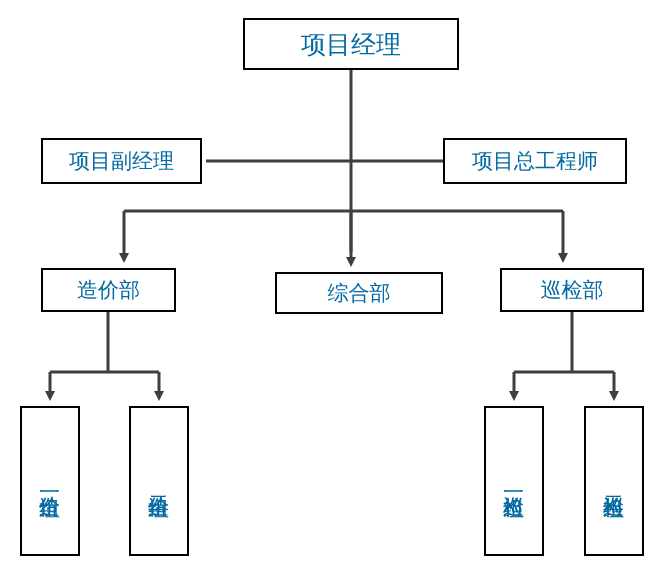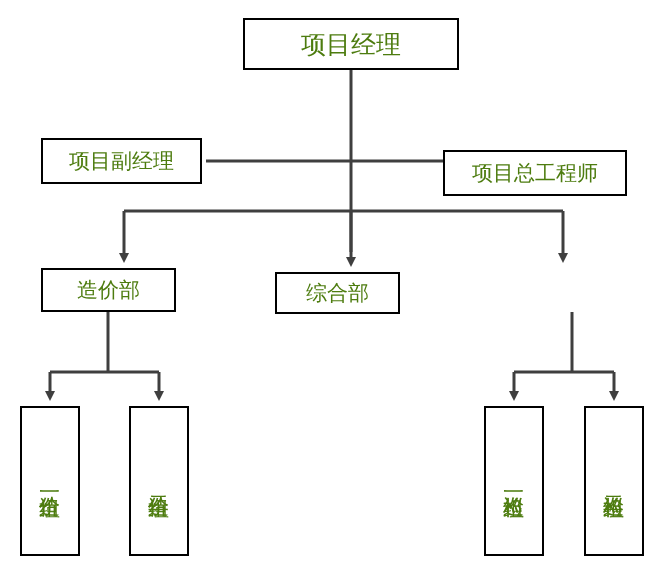--- a/index.html
+++ b/index.html
@@ -19,21 +19,21 @@
   }
   .node {
     position: absolute;
     box-sizing: border-box;
     border: 2px solid #000000;
     background: #ffffff;
     display: flex;
     align-items: center;
     justify-content: center;
     text-align: center;
-    color: #4d7c0f;
+    color: #0369a1;
     z-index: 3;
   }
   .node-label {
     display: block;
     line-height: 1.15;
   }
   .vertical-node .node-label {
     writing-mode: vertical-rl;
     text-orientation: upright;
     letter-spacing: 1px;
@@ -82,28 +82,31 @@
     <path d="M 514 372 L 514 396" stroke="#3f3f3f" stroke-width="3" fill="none" marker-end="url(#arrowhead)"></path>
     <path d="M 614 372 L 614 396" stroke="#3f3f3f" stroke-width="3" fill="none" marker-end="url(#arrowhead)"></path>
   </svg>
 
   <div class="node" style="left: 243px; top: 18px; width: 216px; height: 52px; font-size: 25px;">
     <span class="node-label">项目经理</span>
   </div>
   <div class="node" style="left: 41px; top: 138px; width: 161px; height: 46px; font-size: 21px;">
     <span class="node-label">项目副经理</span>
   </div>
-  <div class="node" style="left: 443px; top: 150px; width: 184px; height: 46px; font-size: 21px;">
+  <div class="node" style="left: 443px; top: 138px; width: 184px; height: 46px; font-size: 21px;">
     <span class="node-label">项目总工程师</span>
   </div>
   <div class="node" style="left: 41px; top: 268px; width: 135px; height: 44px; font-size: 21px; text-align: right;">
     <span class="node-label">造价部</span>
   </div>
-  <div class="node" style="left: 275px; top: 272px; width: 125px; height: 42px; font-size: 21px;">
+  <div class="node" style="left: 275px; top: 272px; width: 168px; height: 42px; font-size: 21px;">
     <span class="node-label">综合部</span>
+  </div>
+  <div class="node" style="left: 500px; top: 268px; width: 144px; height: 44px; font-size: 21px;">
+    <span class="node-label">巡检部</span>
   </div>
   <div class="node vertical-node" style="left: 20px; top: 406px; width: 60px; height: 150px; font-size: 21px;">
     <span class="node-label">造价一组</span>
   </div>
   <div class="node vertical-node" style="left: 129px; top: 406px; width: 60px; height: 150px; font-size: 21px;">
     <span class="node-label">造价二组</span>
   </div>
   <div class="node vertical-node" style="left: 484px; top: 406px; width: 60px; height: 150px; font-size: 21px;">
     <span class="node-label">巡检一组</span>
   </div>

